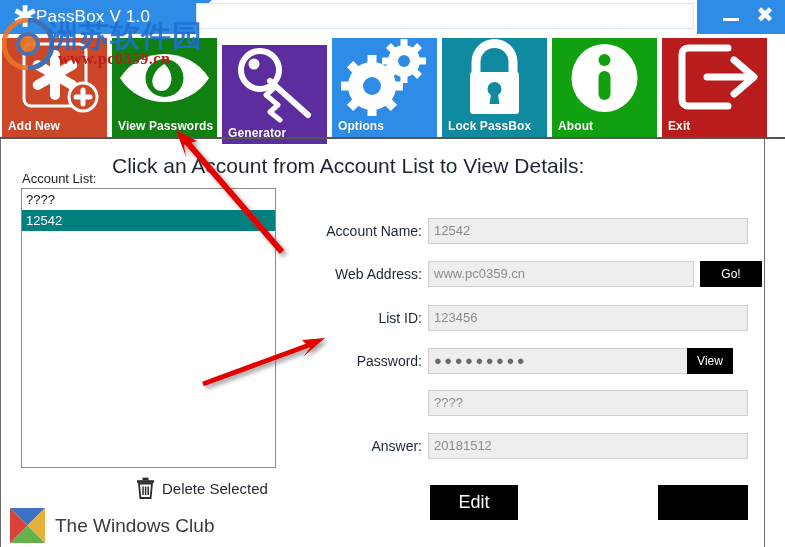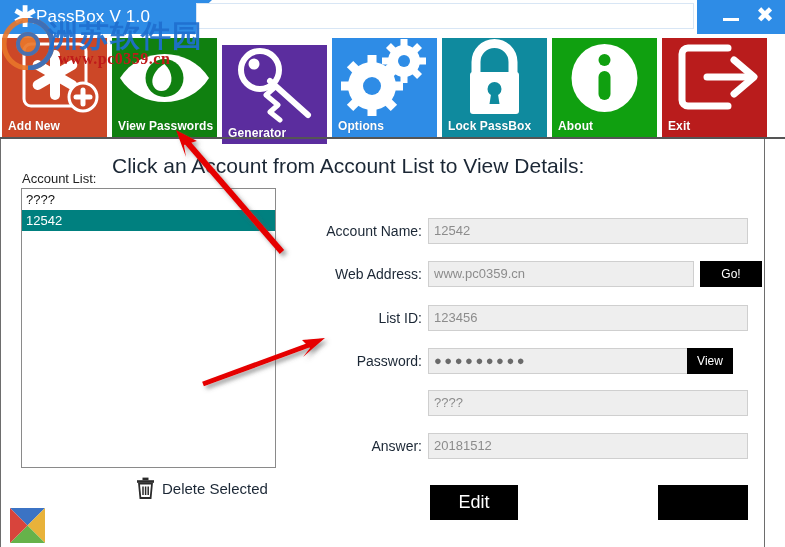--- a/index.html
+++ b/index.html
@@ -296,20 +296,21 @@
 
 <div id="twc">
   <span class="twc-logo">
     <svg width="35" height="35" viewBox="0 0 35 35">
       <path d="M0 0 H35 L17.5 17.5 Z" fill="#3b73c4"></path>
       <path d="M35 0 V35 L17.5 17.5 Z" fill="#e8b23a"></path>
       <path d="M0 35 H35 L17.5 17.5 Z" fill="#66b24a"></path>
       <path d="M0 0 V35 L17.5 17.5 Z" fill="#d8443c"></path>
     </svg>
   </span>
+  <span class="twc-text">The Windows Club</span>
 </div>
 
 <div class="frow" style="left:0;top:218px;width:785px;">
   <div class="labelbox">
     <span class="flabel">Account Name:</span>
   </div>
   <div class="finput">12542</div>
 </div>
 
 <div class="frow" style="left:0;top:261px;width:785px;">

